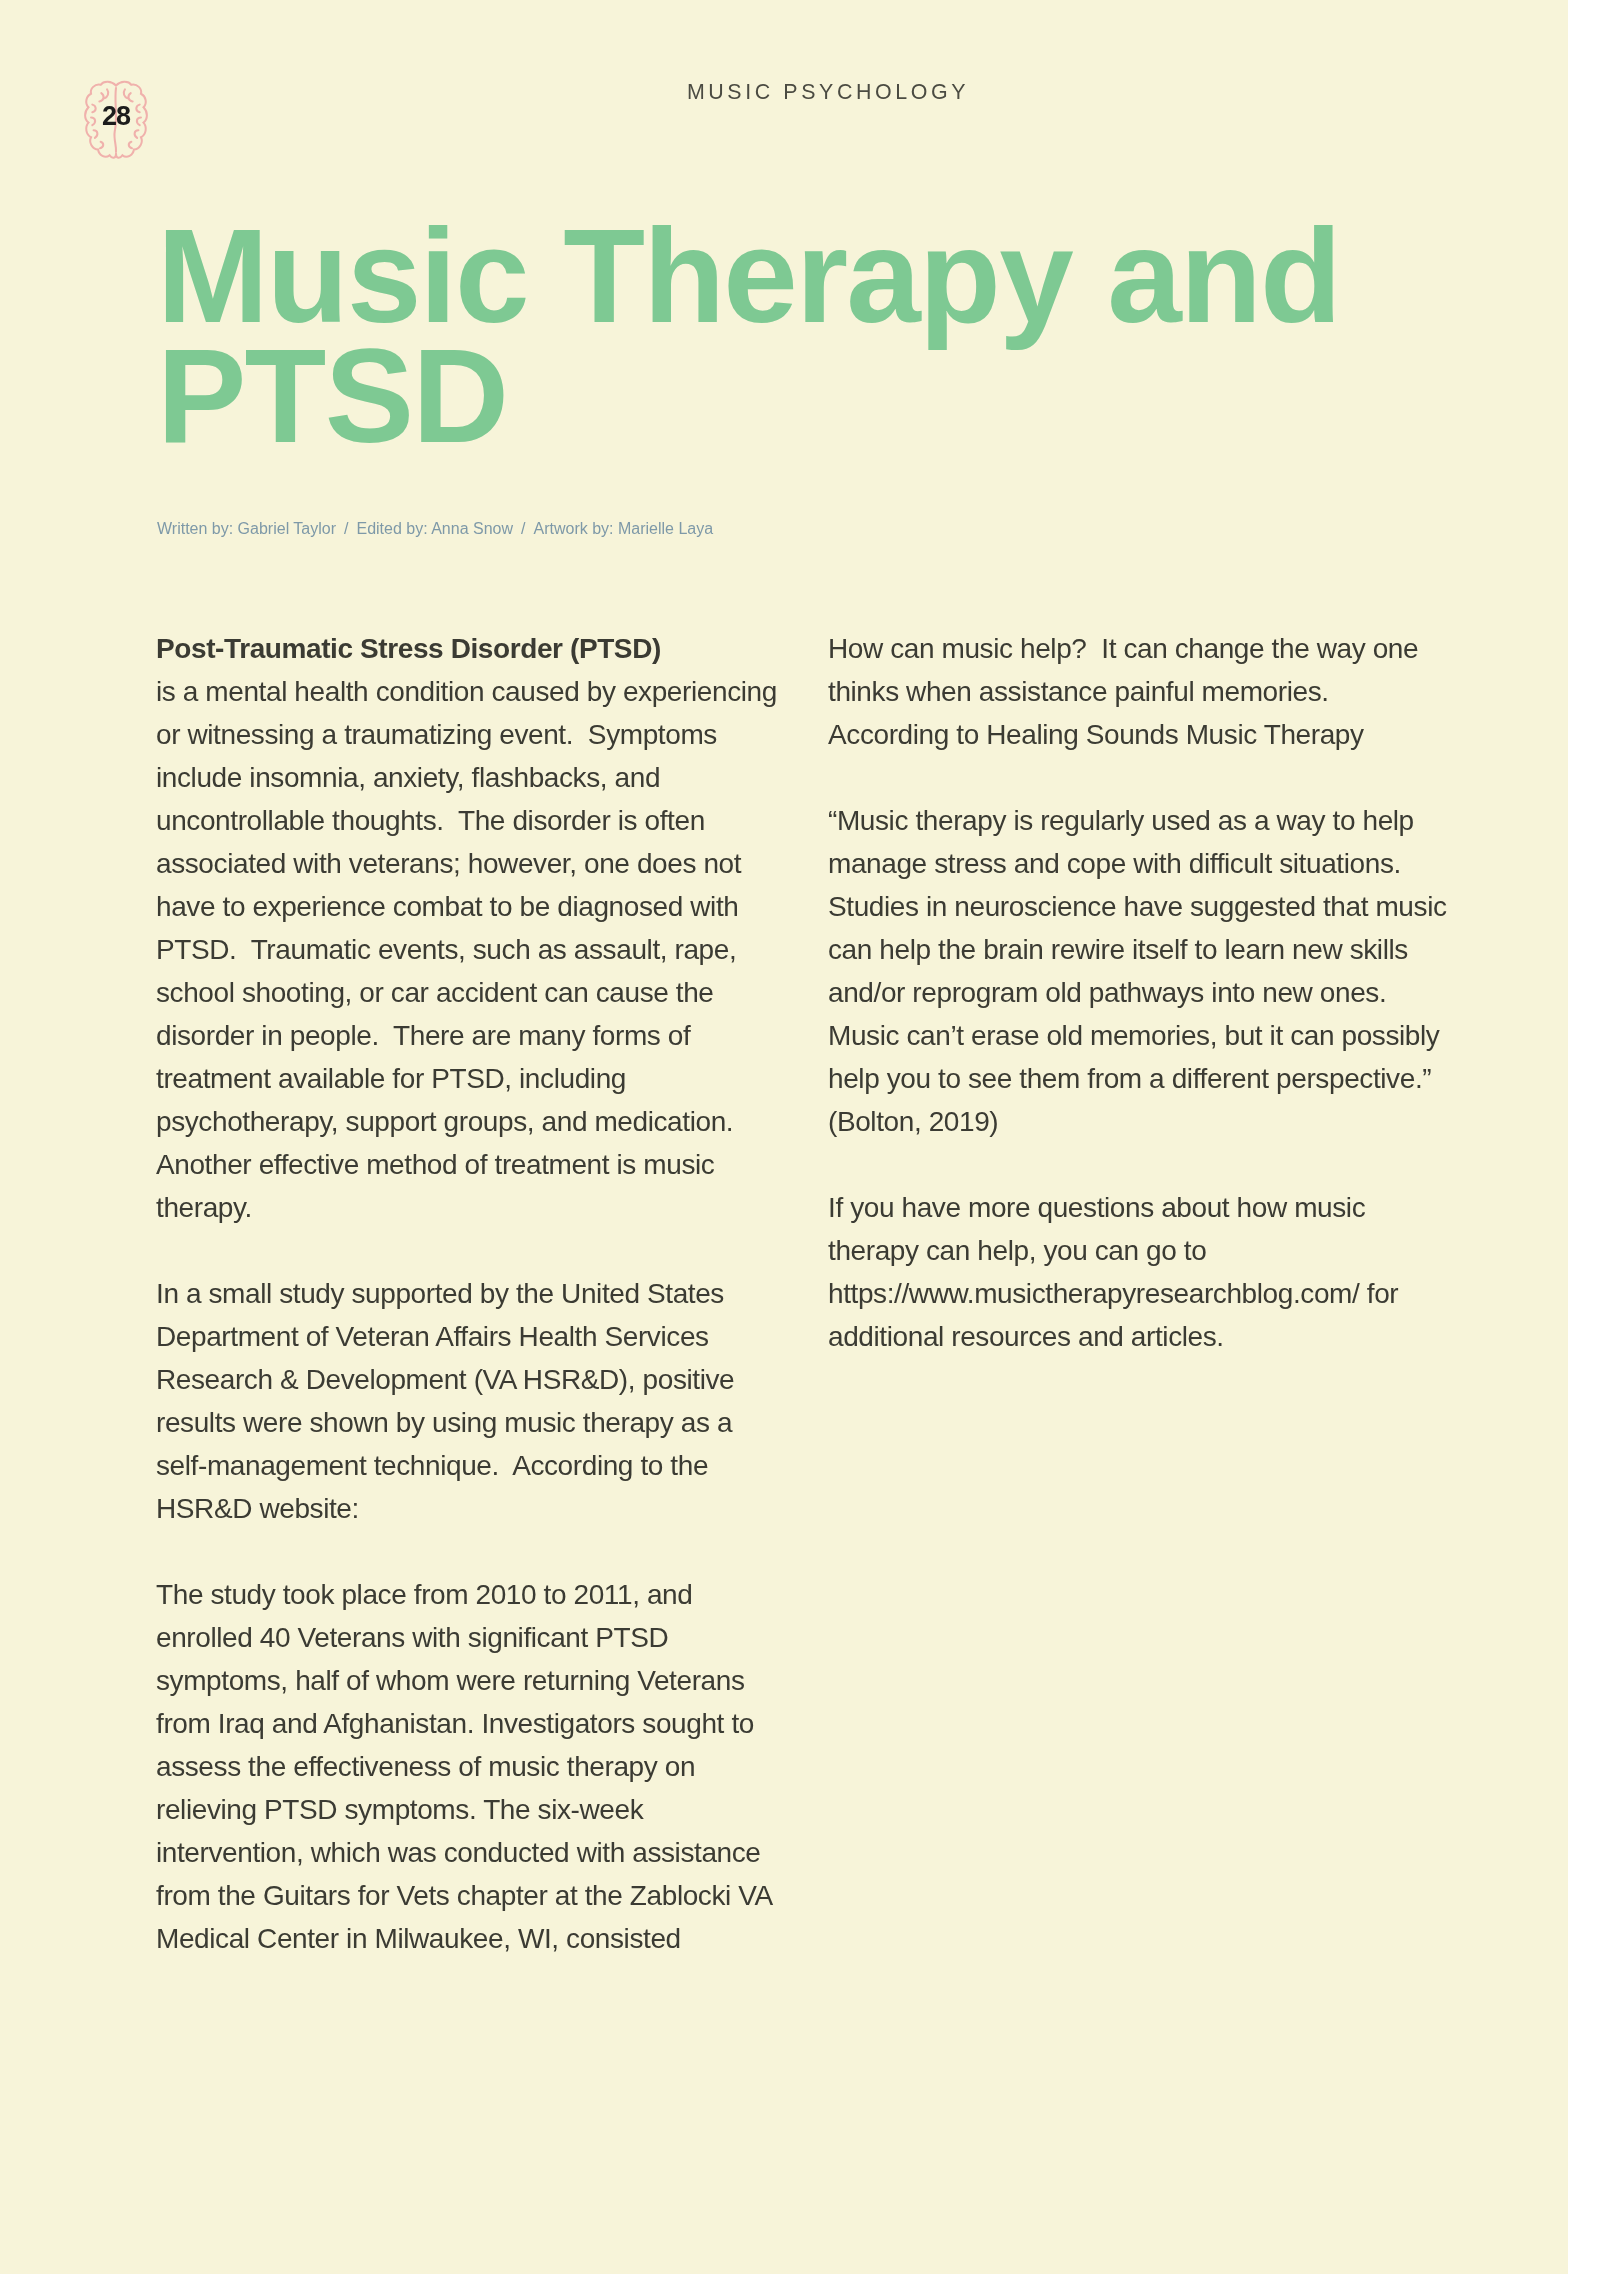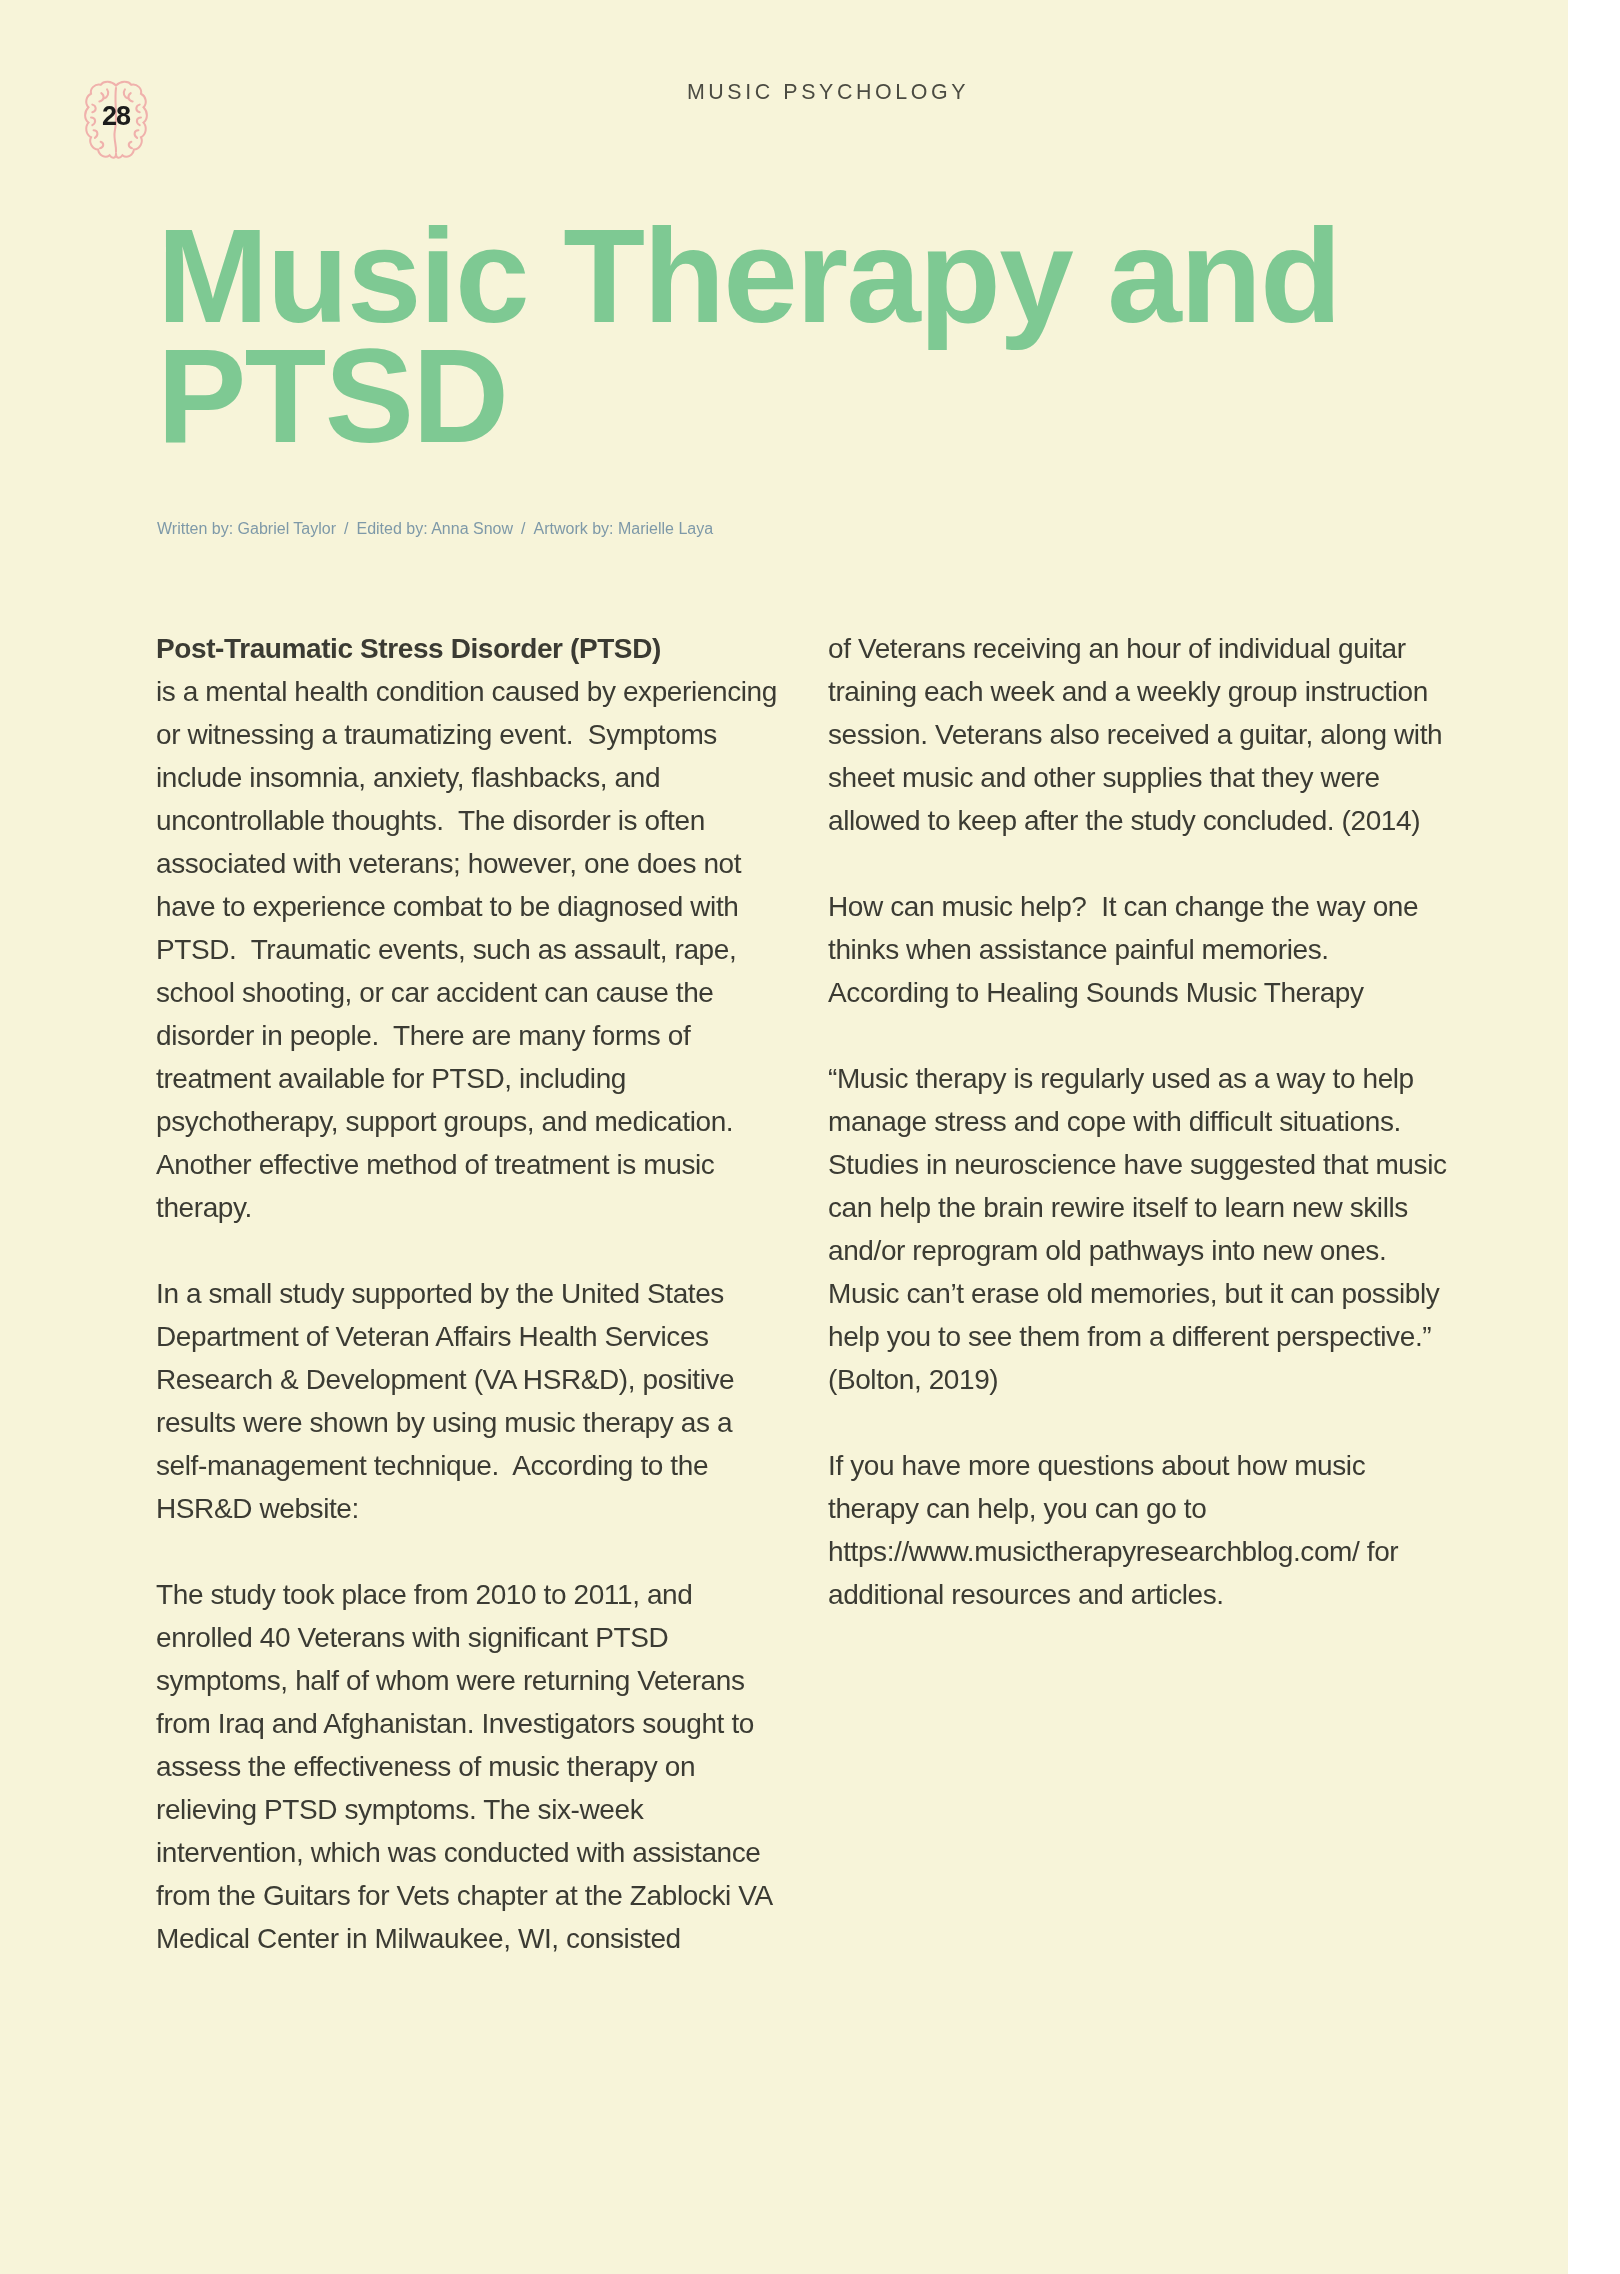--- a/index.html
+++ b/index.html
@@ -115,21 +115,20 @@
 
   <div class="byline">Written by: Gabriel Taylor / Edited by: Anna Snow / Artwork by: Marielle Laya</div>
 
   <div class="columns">
     <div class="col col-left">
       <p class="para"><strong class="lead">Post-Traumatic Stress Disorder (PTSD)</strong><span>is a mental health condition caused by experiencing or witnessing a traumatizing event.  Symptoms include insomnia, anxiety, flashbacks, and uncontrollable thoughts.  The disorder is often associated with veterans; however, one does not have to experience combat to be diagnosed with PTSD.  Traumatic events, such as assault, rape, school shooting, or car accident can cause the disorder in people.  There are many forms of treatment available for PTSD, including psychotherapy, support groups, and medication.  Another effective method of treatment is music therapy.</span></p>
       <p class="para">In a small study supported by the United States Department of Veteran Affairs Health Services Research &amp; Development (VA HSR&amp;D), positive results were shown by using music therapy as a self-management technique.  According to the HSR&amp;D website:</p>
       <p class="para">The study took place from 2010 to 2011, and enrolled 40 Veterans with significant PTSD symptoms, half of whom were returning Veterans from Iraq and Afghanistan. Investigators sought to assess the effectiveness of music therapy on relieving PTSD symptoms. The six-week intervention, which was conducted with assistance from the Guitars for Vets chapter at the Zablocki VA Medical Center in Milwaukee, WI, consisted</p>
     </div>
     <div class="col col-right">
-      <p class="para">of Veterans receiving an hour of individual guitar training each week and a weekly group instruction session. Veterans also received a guitar, along with sheet music and other supplies that they were allowed to keep after the study concluded. (2014)</p>
       <p class="para">How can music help?  It can change the way one thinks when assistance painful memories.  According to Healing Sounds Music Therapy</p>
       <p class="para">“Music therapy is regularly used as a way to help manage stress and cope with difficult situations. Studies in neuroscience have suggested that music can help the brain rewire itself to learn new skills and/or reprogram old pathways into new ones. Music can’t erase old memories, but it can possibly help you to see them from a different perspective.” (Bolton, 2019)</p>
       <p class="para">If you have more questions about how music therapy can help, you can go to https://www.musictherapyresearchblog.com/ for additional resources and articles.</p>
     </div>
   </div>
 
 </div>
 
 
 </body></html>

